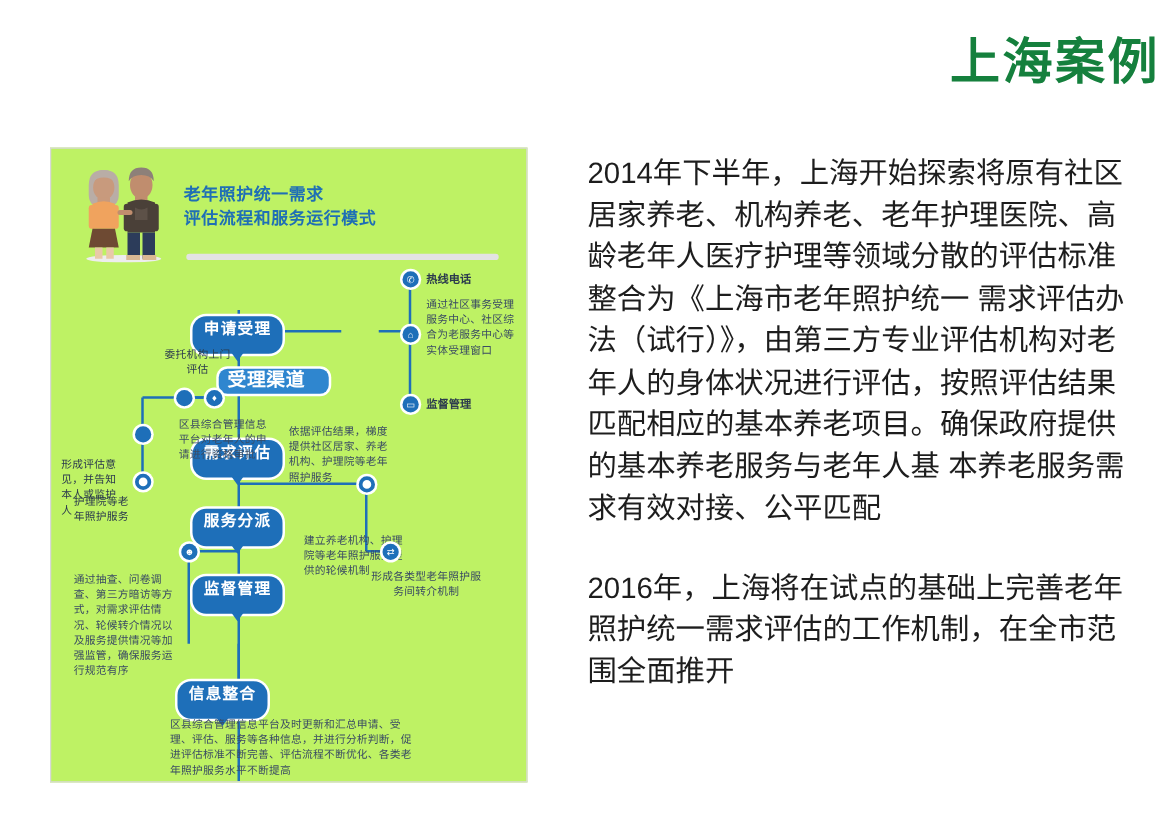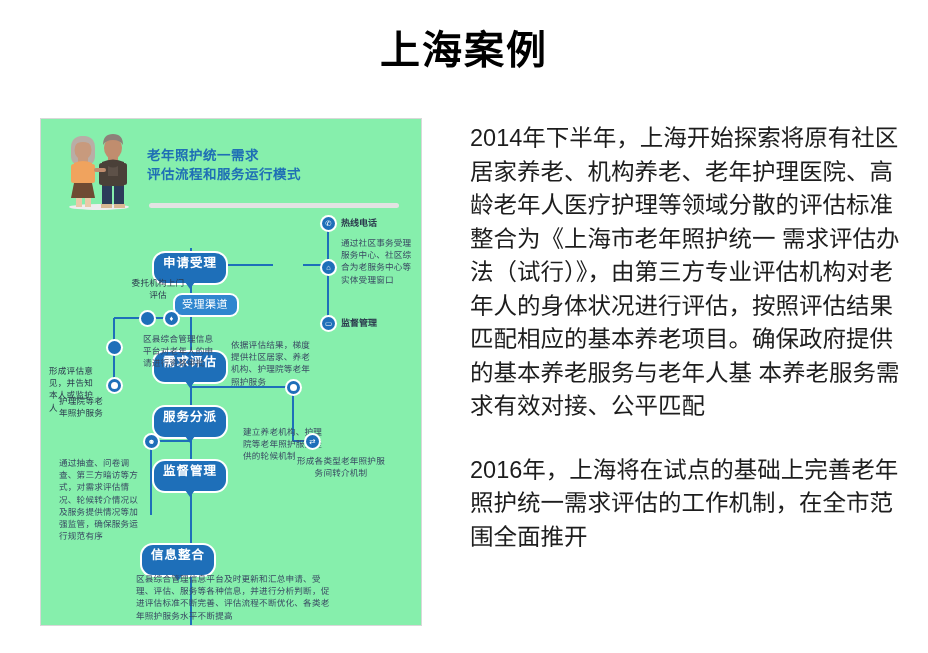--- a/index.html
+++ b/index.html
@@ -15,24 +15,24 @@
     font-family: "Liberation Sans", "DejaVu Sans", sans-serif;
     color: #222;
   }
 
   
   #slide-title {
     position: absolute;
     left: 0;
     top: 26px;
     width: 928px;
-    text-align: center;
+    text-align: right;
     font-size: 40px;
     font-weight: 700;
-    color: #000000;
+    color: #15803d;
     letter-spacing: 2px;
     line-height: 1.2;
   }
 
   
   #body-text {
     position: absolute;
     left: 470px;
     top: 122px;
     width: 442px;
@@ -48,21 +48,21 @@
   }
   .para:last-child { margin-bottom: 0; }
 
   
   #infographic {
     position: absolute;
     left: 40px;
     top: 118px;
     width: 382px;
     height: 508px;
-    background: #86efac;
+    background: #bef264;
     border: 1px solid #d8d8d8;
     box-sizing: border-box;
     overflow: hidden;
   }
 
   
   .ig-header {
     position: absolute;
     left: 0; top: 0;
     width: 382px; height: 96px;
@@ -108,25 +108,25 @@
     font-weight: 700;
     letter-spacing: 1px;
     text-align: center;
     padding: 3px 9px 12px 9px;
     white-space: nowrap;
     line-height: 15px;
     box-shadow: 0 0 0 2px #ffffff;
   }
   .node.sub {
     background: #2f86cf;
-    font-size: 11px;
+    font-size: 15px;
     border-radius: 7px;
-    padding: 2px 9px 3px 7px;
+    padding: 2px 19px 3px 7px;
     letter-spacing: .5px;
-    font-weight: 400;
+    font-weight: 700;
   }
   .node .tail {
     position: absolute;
     left: 50%;
     bottom: -6px;
     margin-left: -5px;
     width: 0; height: 0;
     border-left: 5px solid transparent;
     border-right: 5px solid transparent;
     border-top: 7px solid #1e6fb9;

